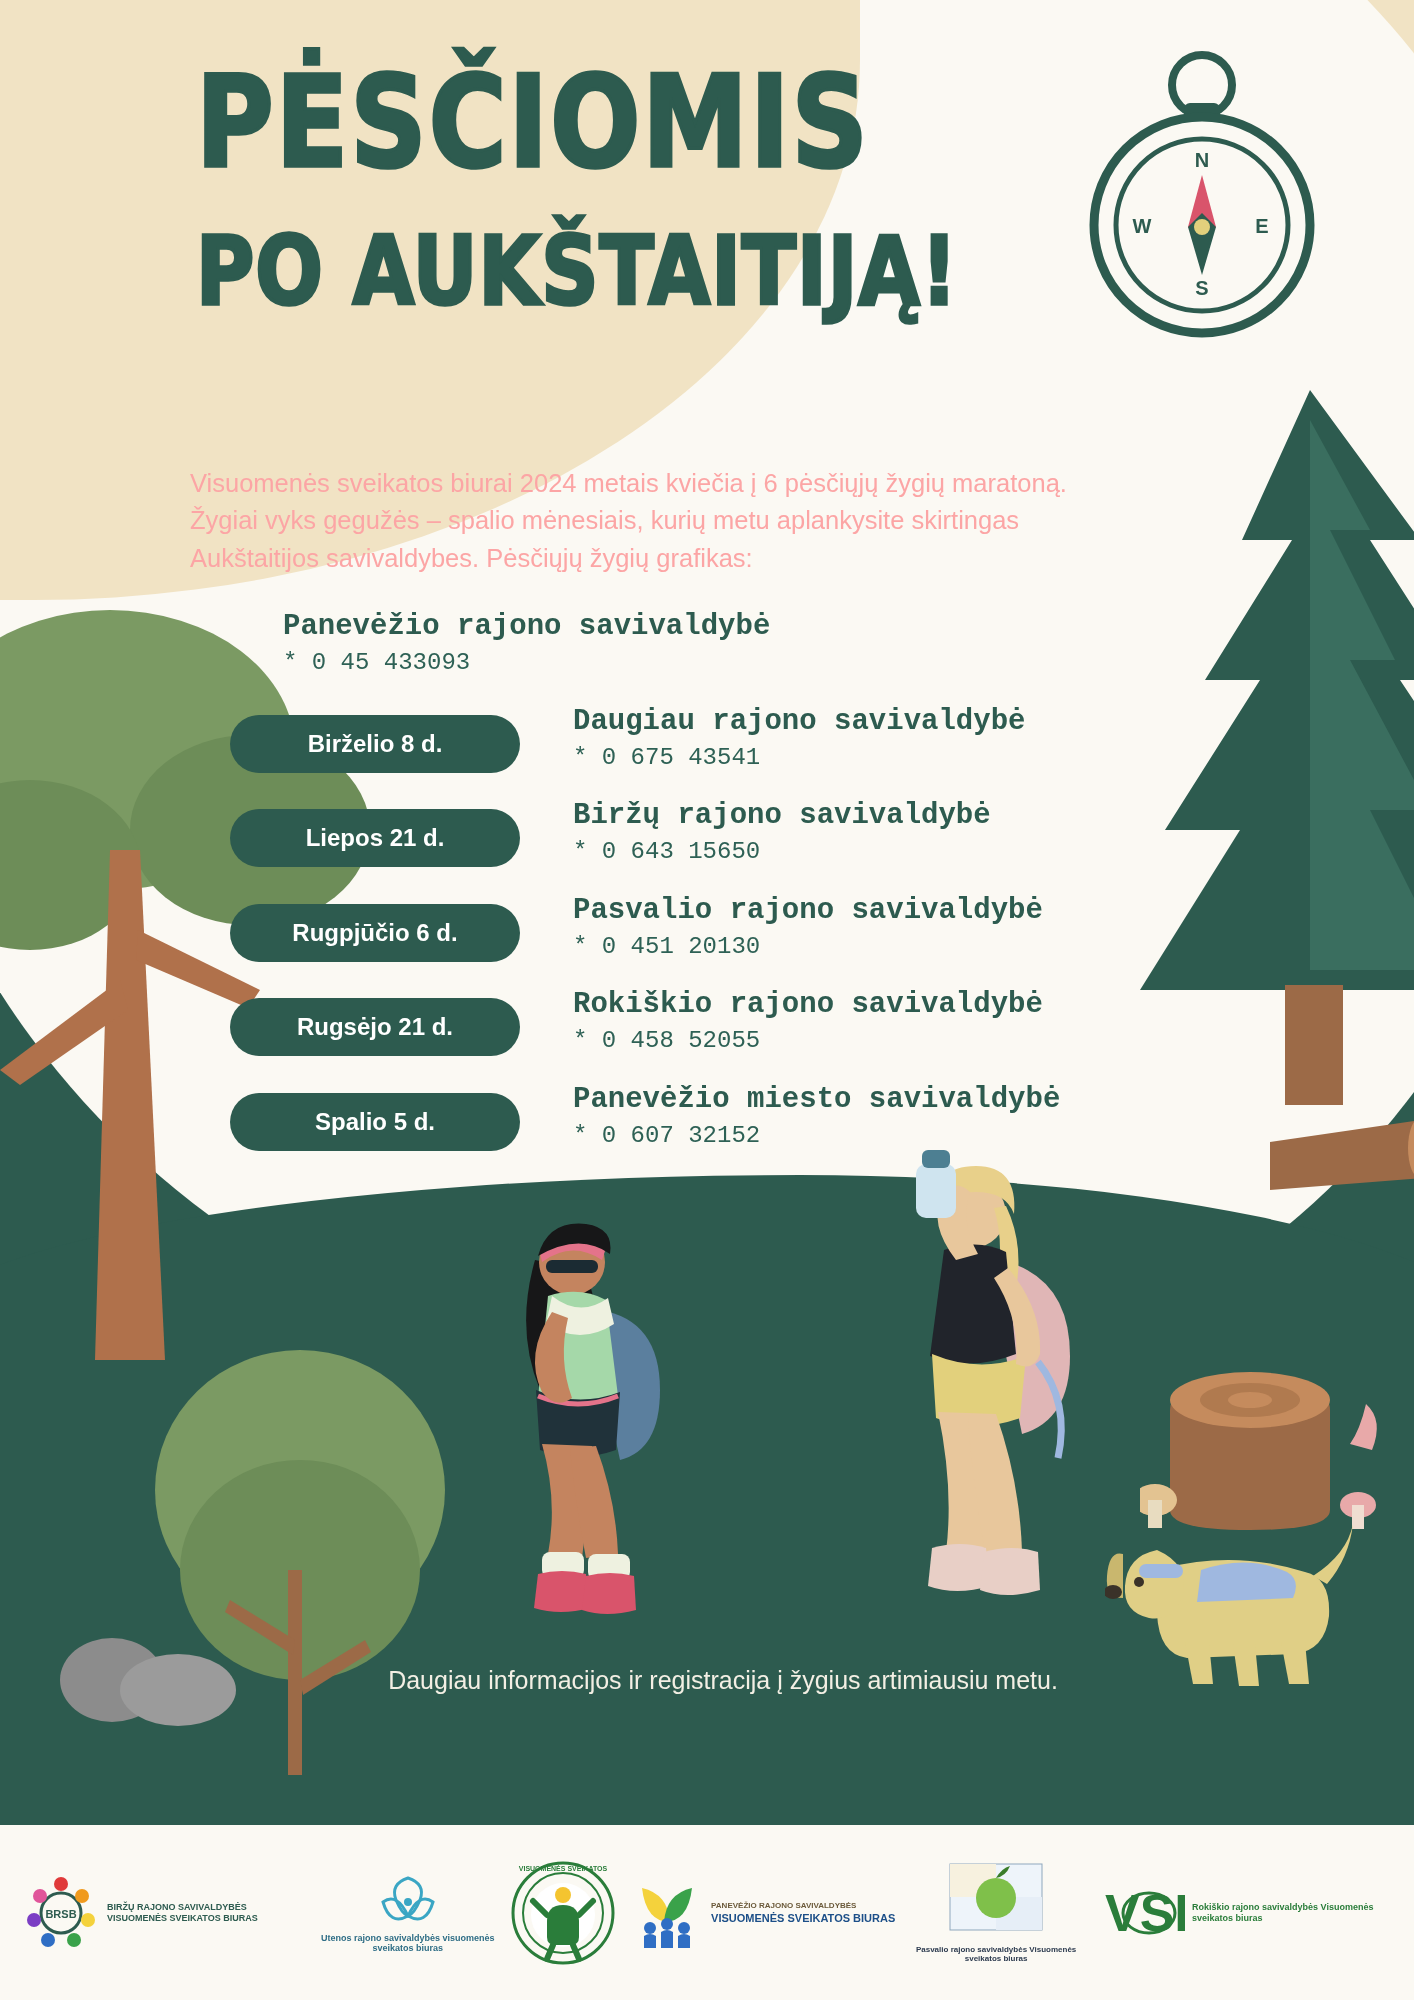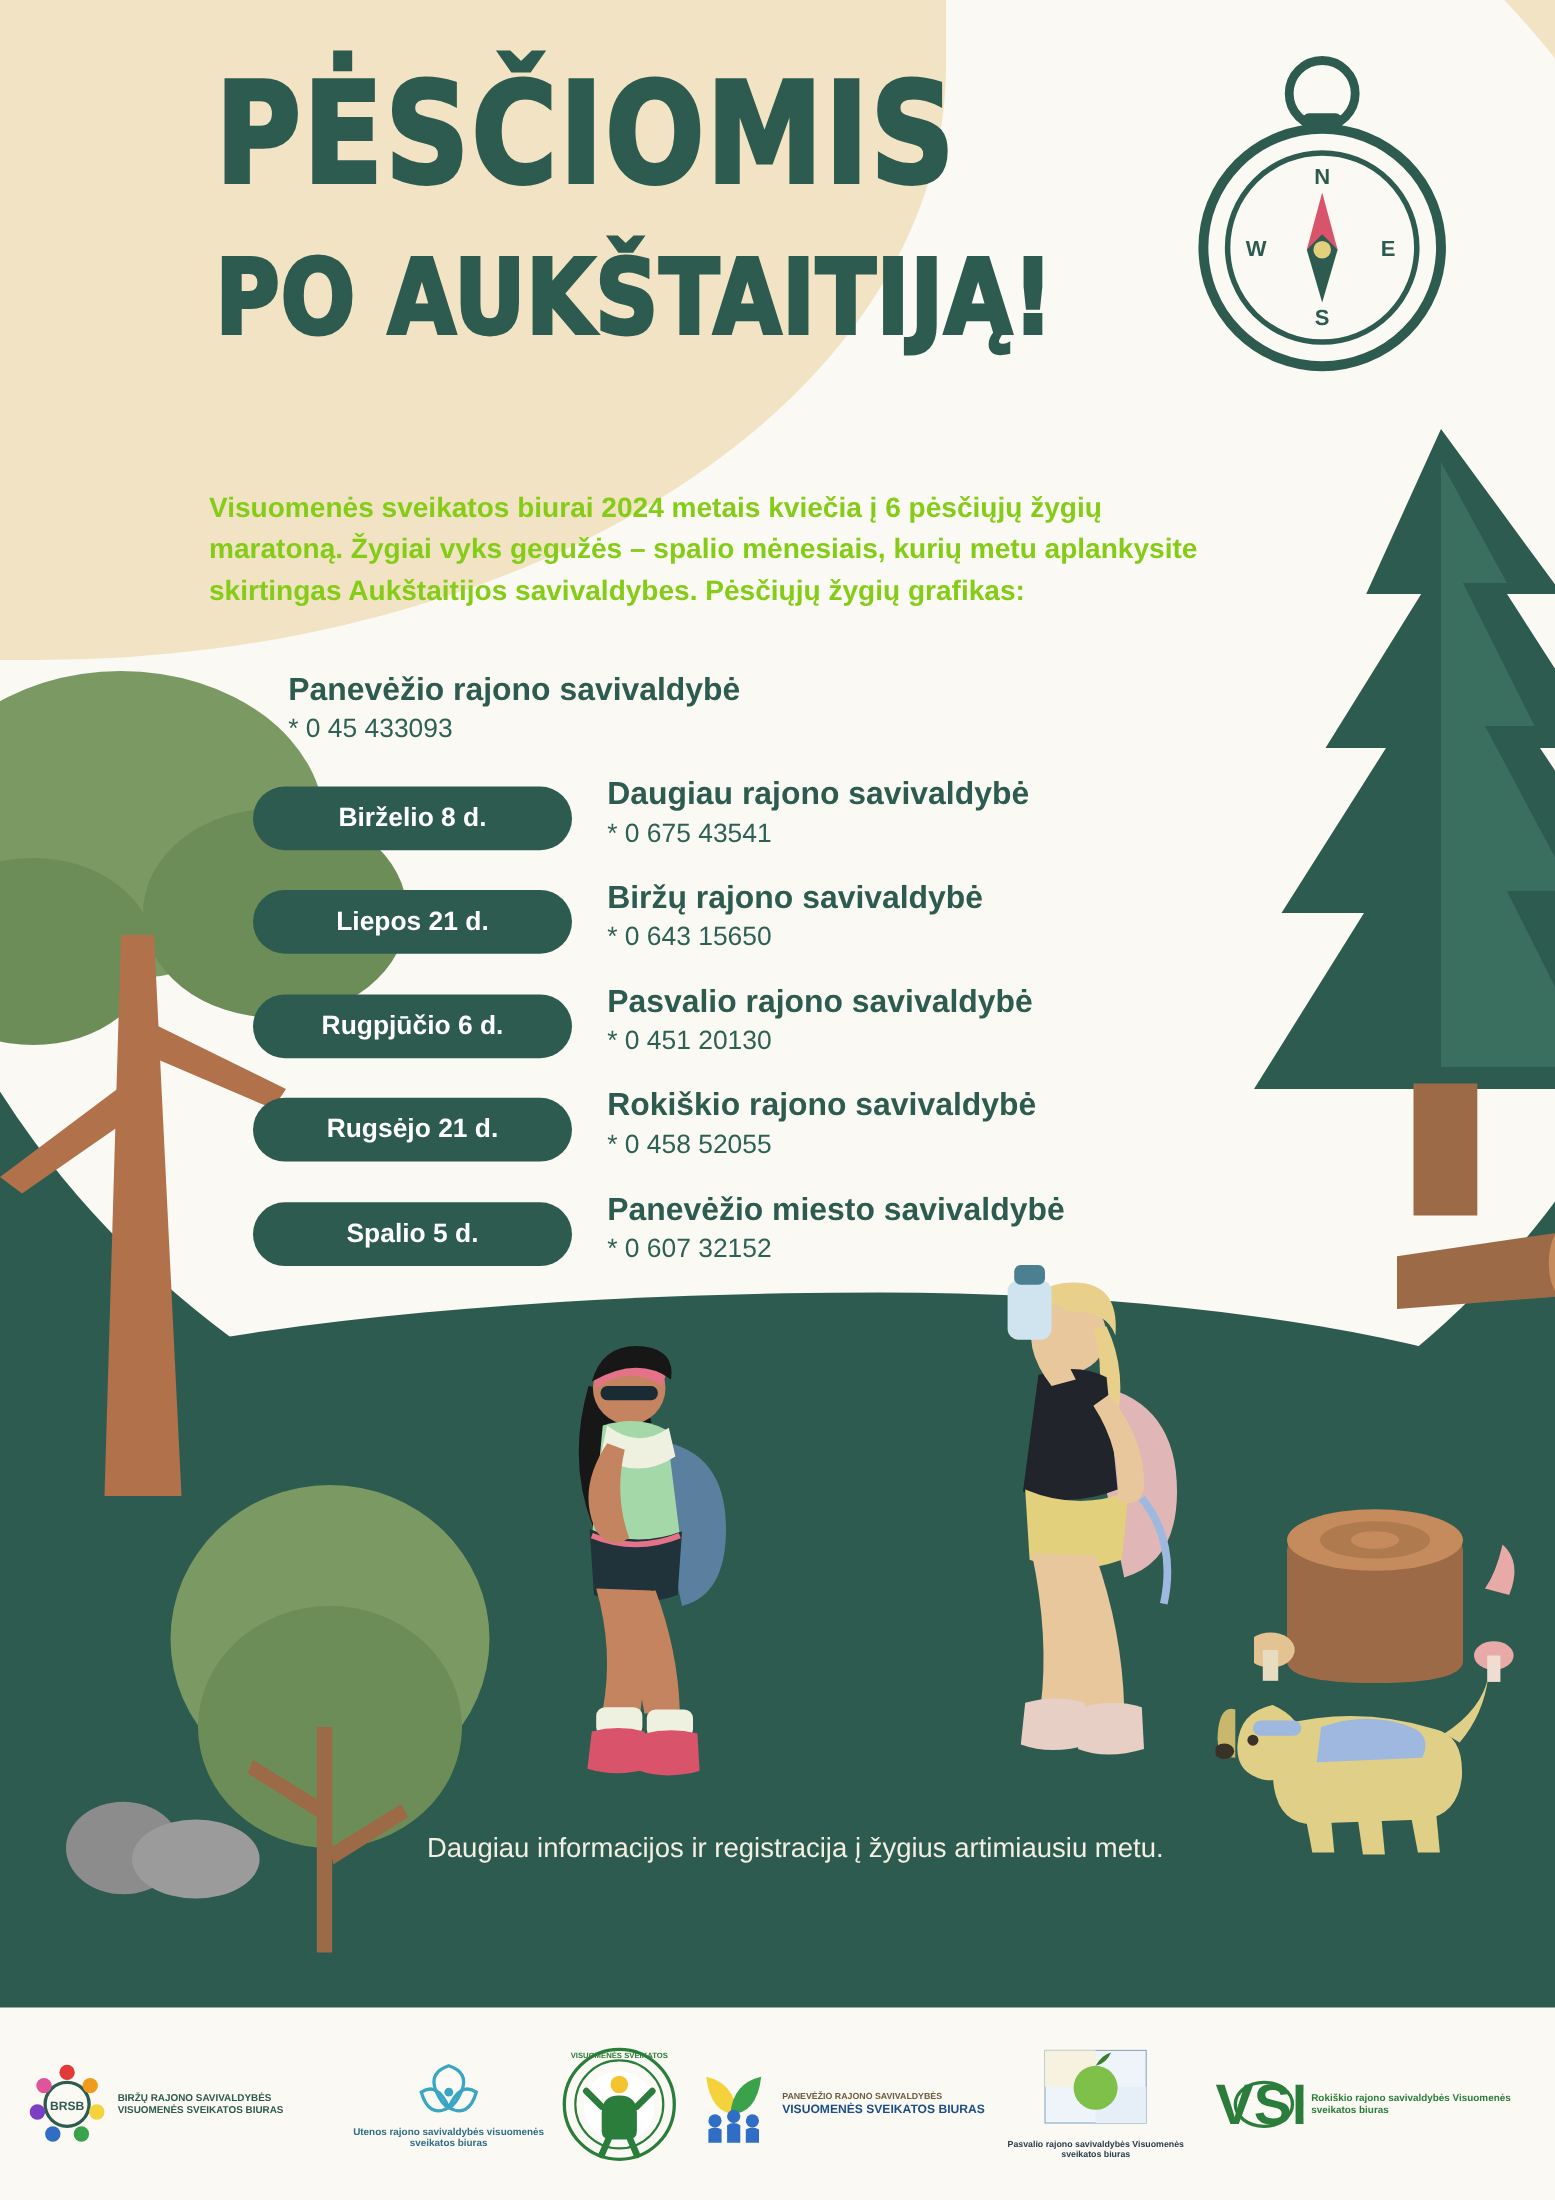--- a/index.html
+++ b/index.html
@@ -87,27 +87,26 @@
     transform: scaleY(1.2) scaleX(1.02);
     transform-origin: left top;
   }
 
   
   .compass { position: absolute; right: 80px; top: 45px; z-index: 21; }
 
   
   .intro {
     position: absolute;
-    left: 190px; top: 444px;
+    left: 190px; top: 465px;
     width: 940px;
     z-index: 22;
-    color: #84cc16;
+    color: #fca5a5;
     font-size: 25.5px;
     line-height: 1.47;
-    font-weight: bold;
   }
 
   
   .schedule {
     position: absolute;
     left: 230px; top: 610px;
     width: 1000px;
     z-index: 23;
   }
   .row {
@@ -124,22 +123,23 @@
     border-radius: 29px;
     display: flex;
     align-items: center;
     justify-content: center;
     font-size: 24px;
     font-weight: bold;
     flex: 0 0 auto;
     margin-top: 10px;
   }
   .info {
-    margin-left: 32px;
+    margin-left: 53px;
     padding-top: 0;
+    font-family: Liberation Mono, monospace;
   }
   .muni {
     color: #2d5b4f;
     font-size: 29px;
     font-weight: bold;
     line-height: 1.18;
   }
   .phone {
     color: #2e6155;
     font-size: 24px;

